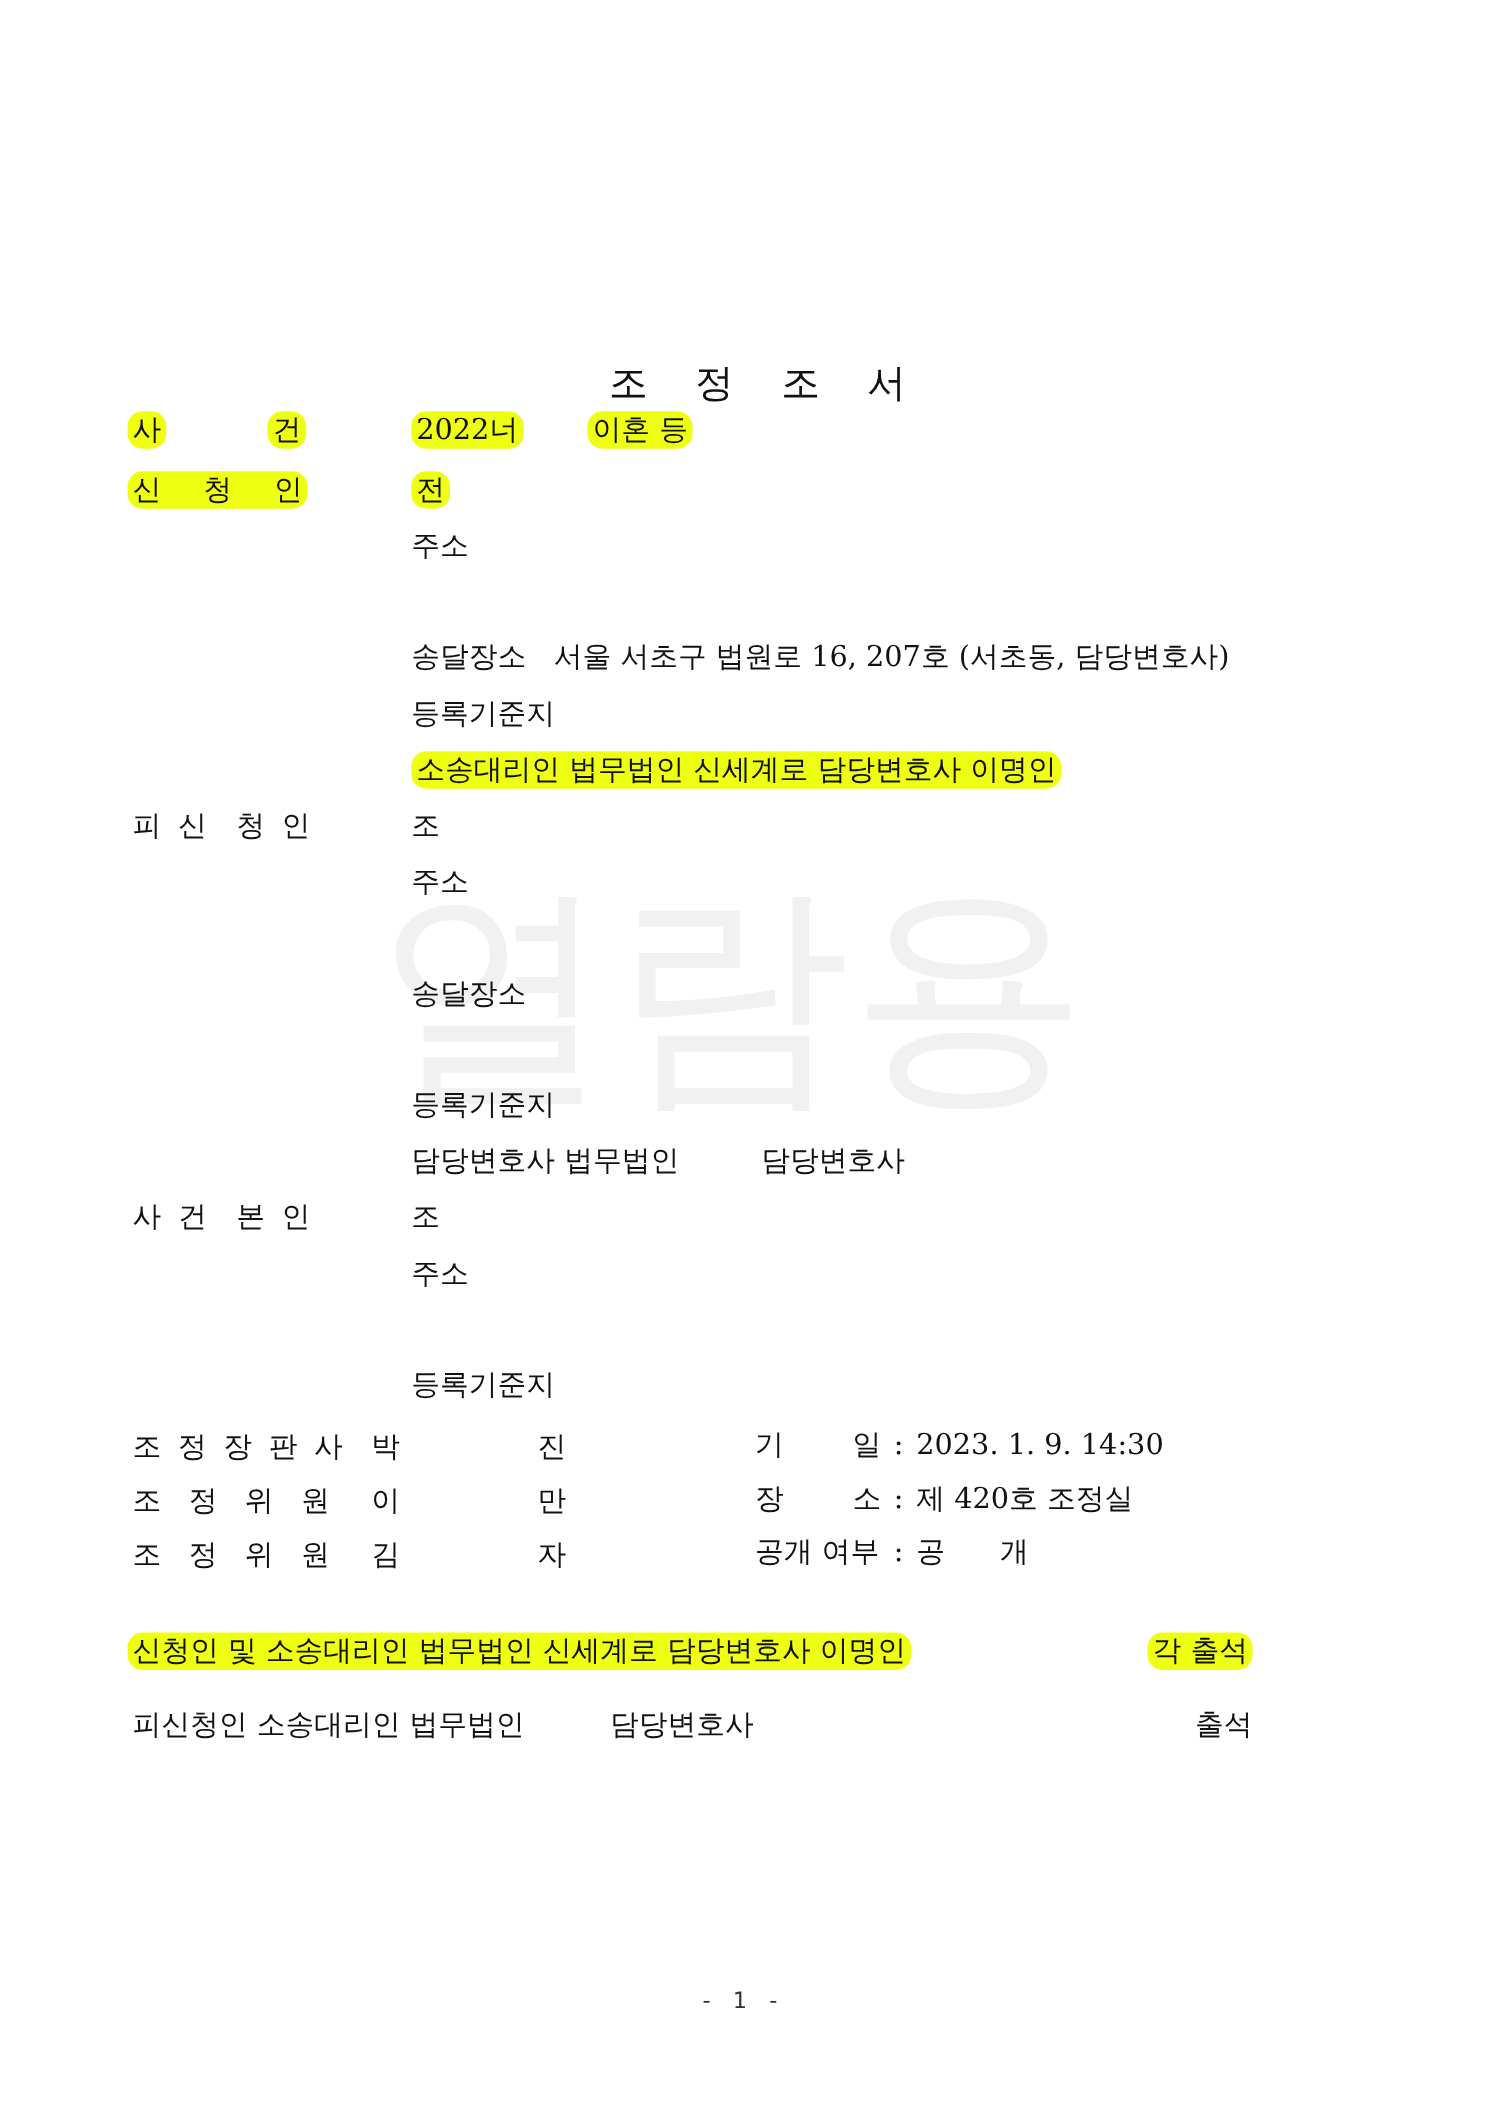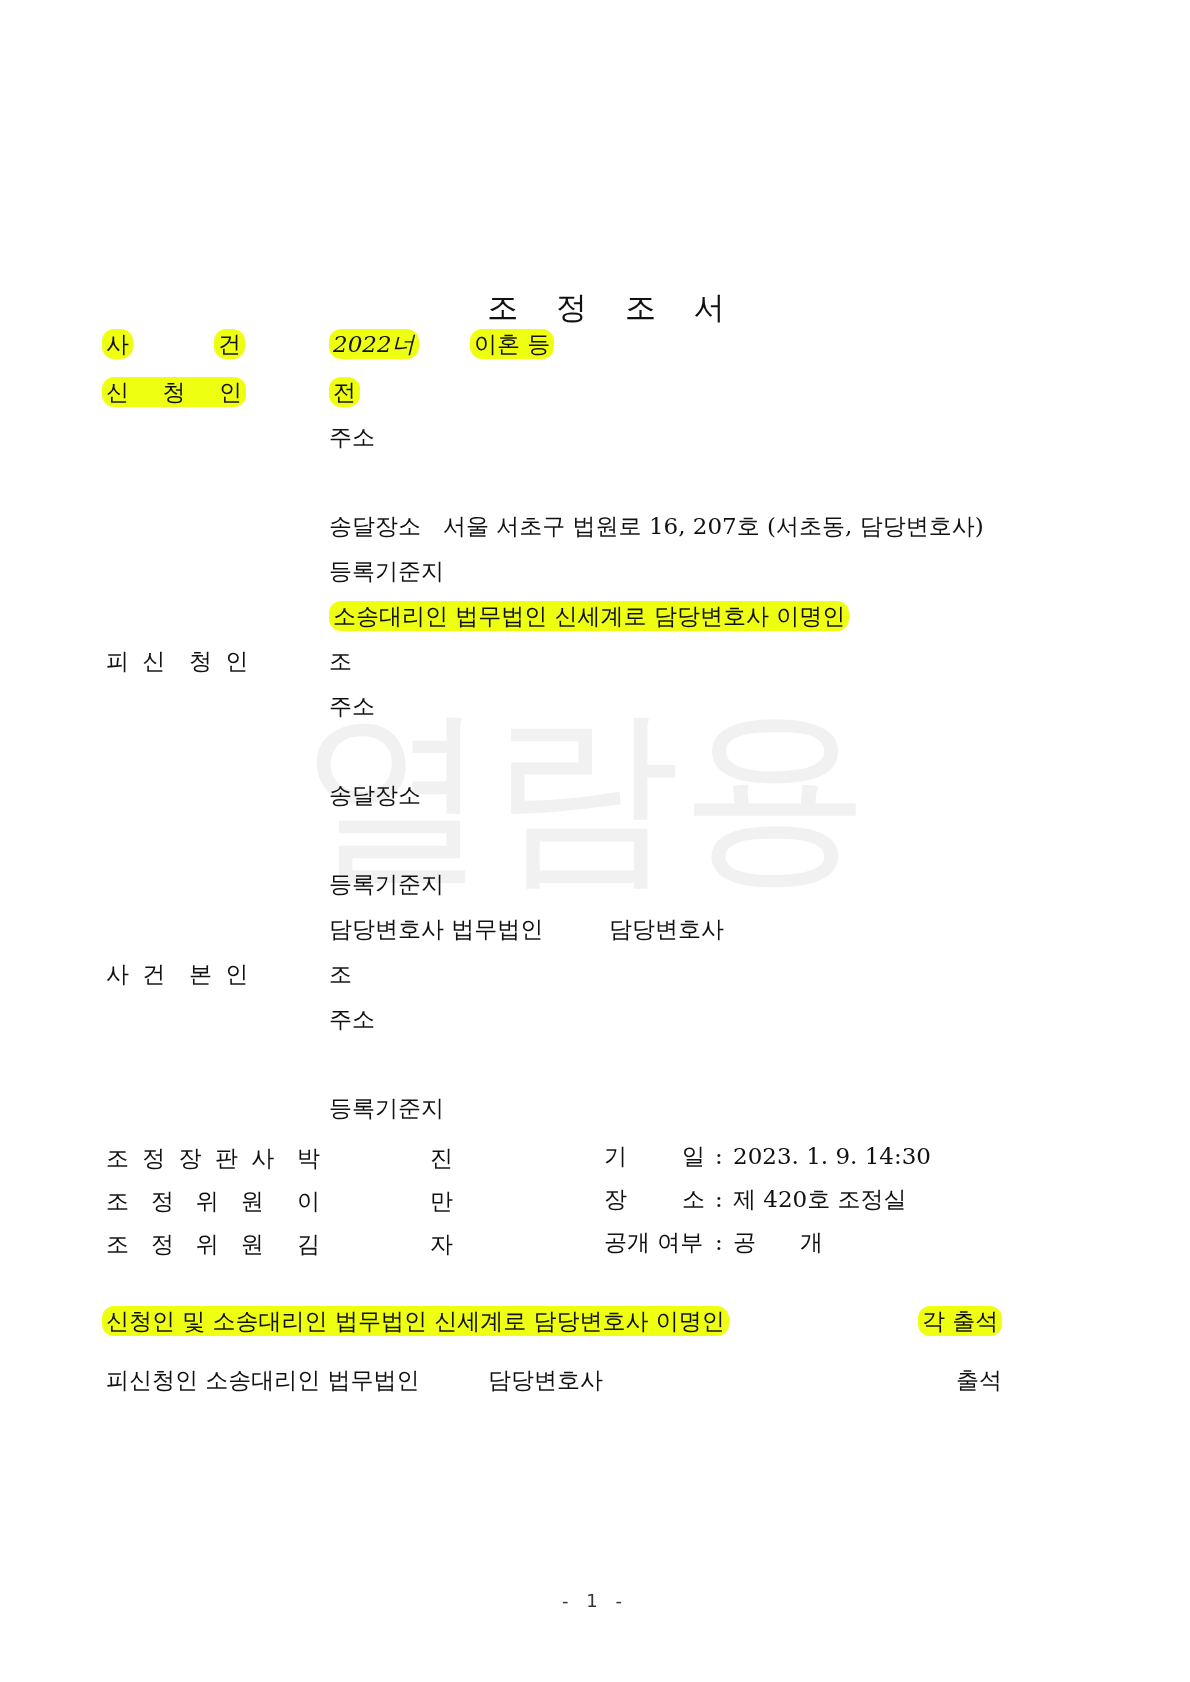--- a/index.html
+++ b/index.html
@@ -94,21 +94,21 @@
 <body>
 
 <div class="page">
 
   <div class="watermark">열람용</div>
 
   <div class="abs title2">조 정 조 서</div>
 
   <span class="abs t hl" style="left:106px; top:329px;">사</span>
   <span class="abs t hl" style="left:218px; top:329px;">건</span>
-  <span class="abs t hl" style="left:333px; top:329px;font-style:italic;">2022너</span>
+  <span class="abs t hl" style="left:333px; top:329px;">2022너</span>
   <span class="abs t hl" style="left:474px; top:329px;">이혼 등</span>
 
   <div class="abs t hl spread" style="left:106px; top:377px; width:136px;">
     <span>신</span>
     <span>청</span>
     <span>인</span>
   </div>
   <span class="abs t hl" style="left:333px; top:377px;">전</span>
   <span class="abs t" style="left:329px; top:422px;">주소</span>
   <span class="abs t" style="left:329px; top:511px;">송달장소</span>

